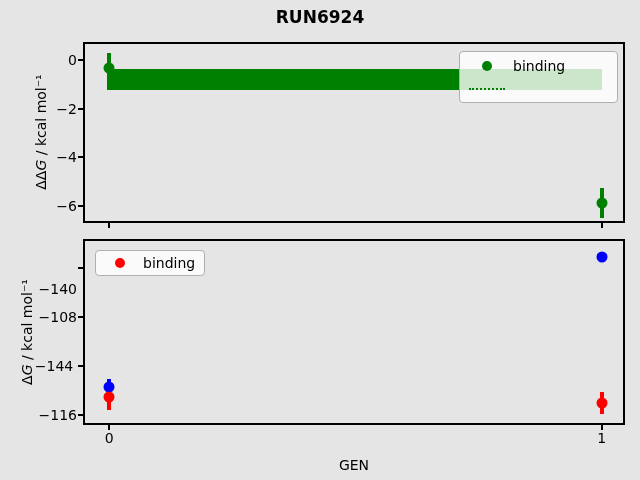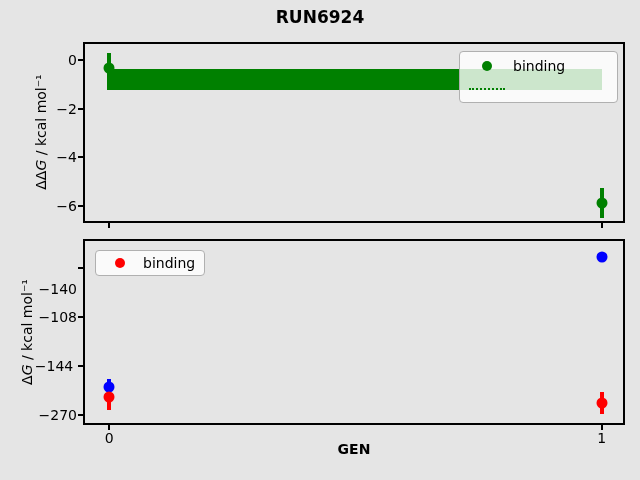--- a/index.html
+++ b/index.html
@@ -77,29 +77,29 @@
         <div class="legend-row" style="height: 23px;">
           <div class="legend-sample" style="width: 36px;">
             <div class="legend-dotted" style="border-top-color: rgb(0, 128, 0);"></div>
           </div>
         </div>
       </div>
     </div>
 
   <div class="axes" id="axes1" style="left:85px;top:241px;width:538px;height:182px;">
     <div class="frame"></div>
-    <div class="xaxis-label" style="top:200px;font-weight:bold;">GEN</div>
+    <div class="xaxis-label" style="top:216px;">GEN</div>
   <div class="ytick-mark" style="top: 25.9px;"></div>
       <div class="ytick-label" style="top: 17.9px; margin-top: 21px;">−140</div>
       <div class="ytick-mark" style="top: 74.9px;"></div>
       <div class="ytick-label" style="top: 66.9px;">−108</div>
       <div class="ytick-mark" style="top: 123.9px;"></div>
       <div class="ytick-label" style="top: 115.9px; text-align: center;">−144</div>
       <div class="ytick-mark" style="top: 172.9px;"></div>
-      <div class="ytick-label" style="top: 164.9px;">−270</div>
+      <div class="ytick-label" style="top: 164.9px;">−116</div>
       <div class="xtick-mark" style="left: 23.1px; top: 184px;"></div>
       <div class="xtick-label" style="left: 12.1px; top: 188px;">0</div>
       <div class="xtick-mark" style="left: 515.8px; top: 184px;"></div>
       <div class="xtick-label" style="left: 504.8px; top: 188px;">1</div>
       <div class="ebar" style="left: 24.1px; top: 138.4px; height: 14.7px; background: rgb(0, 0, 255); z-index: 2;"></div>
       <div class="ebar" style="left: 516.8px; top: 13.5px; height: 4.9px; background: rgb(0, 0, 255); z-index: 2;"></div>
       <div class="ebar" style="left: 24.1px; top: 142.1px; height: 26.9px; background: rgb(255, 0, 0); z-index: 2;"></div>
       <div class="ebar" style="left: 516.8px; top: 150.6px; height: 22px; background: rgb(255, 0, 0); z-index: 2;"></div>
       <div class="dot" style="left: 24.1px; top: 145.7px; background: rgb(0, 0, 255); z-index: 3;"></div>
       <div class="dot" style="left: 516.8px; top: 15.9px; background: rgb(0, 0, 255); z-index: 3;"></div>

